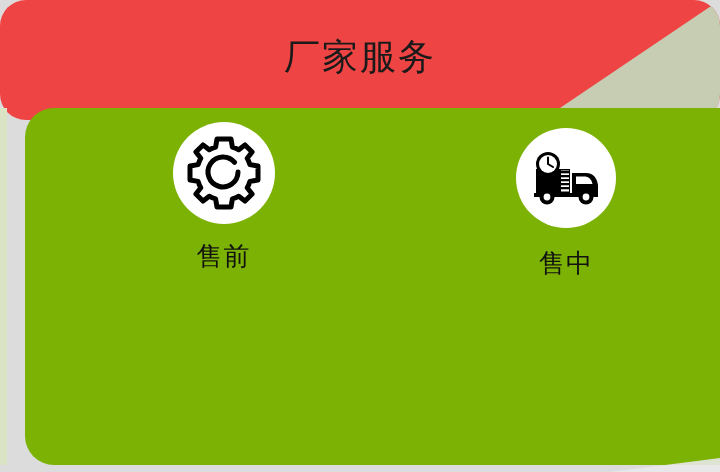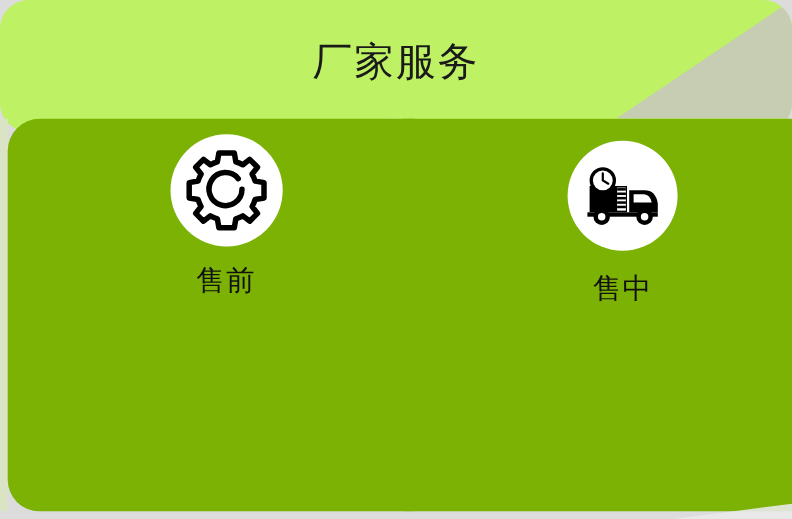--- a/index.html
+++ b/index.html
@@ -20,21 +20,21 @@
     overflow: hidden;
     background: #dcdcdc;
   }
   
   .header {
     position: absolute;
     left: 0;
     top: 0;
     width: 720px;
     height: 120px;
-    background: #bef264;
+    background: #ef4444;
     overflow: hidden;
     border-radius: 26px;
   }
   .corner-wedge {
     position: absolute;
     right: 0;
     top: 0;
     width: 160px;
     height: 108px;
     background: #c6cdb2;
@@ -61,21 +61,21 @@
     width: 720px;
     height: 357px;
   }
   .card {
     position: absolute;
     top: 0;
     height: 357px;
     background: #7bb204;
     box-sizing: border-box;
   }
-  .card.card-1 { left: 7px;   width: 397px; border-radius: 29px; }
+  .card.card-1 { left: 25px;   width: 397px; border-radius: 29px; }
   .card.card-2 { left: 366px; width: 400px; }
 
   .icon-badge {
     position: absolute;
     top: 14px;
     left: 50%;
     transform: translateX(-50%);
     width: 102px;
     height: 102px;
     border-radius: 50%;

